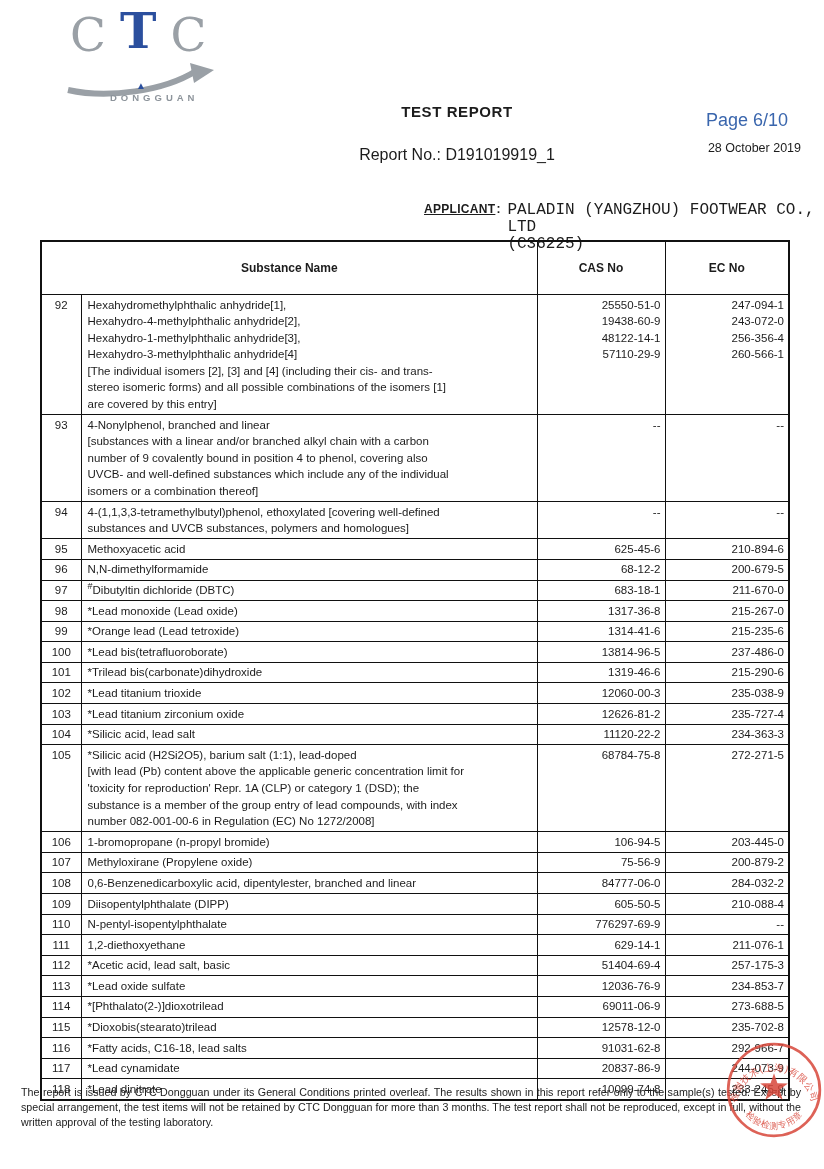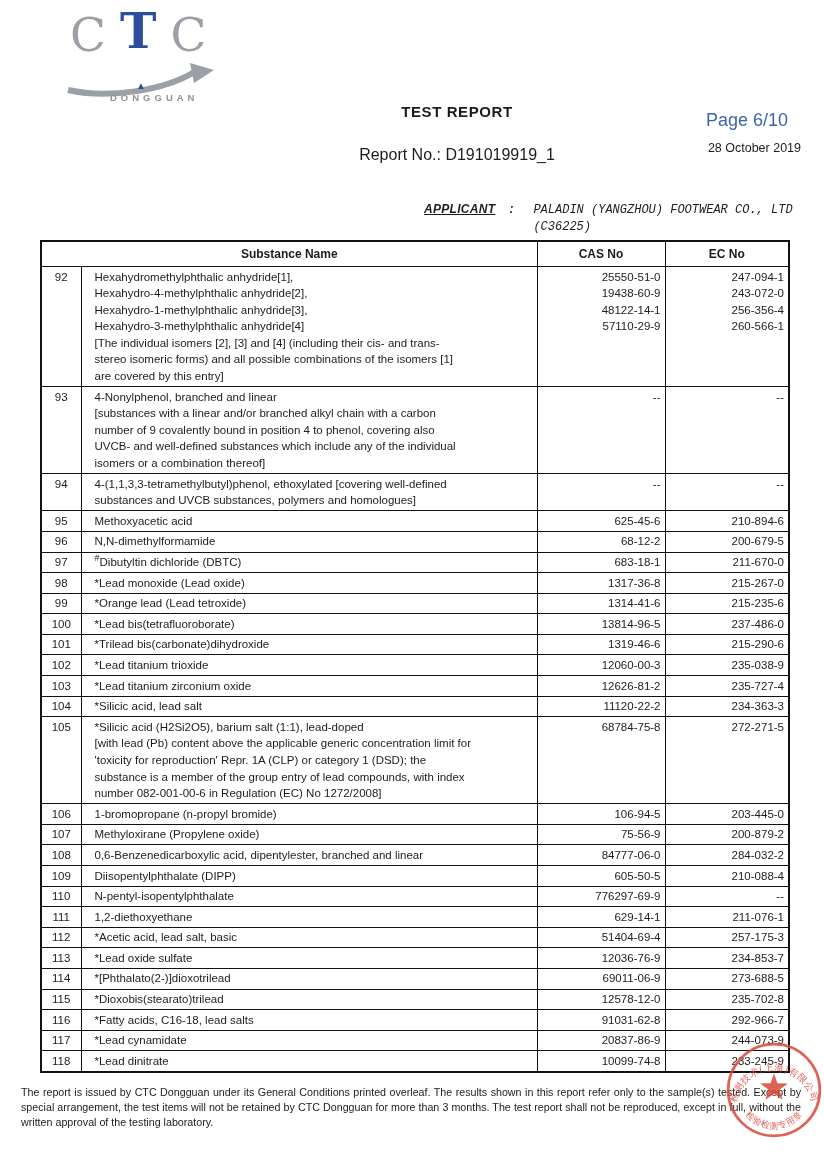--- a/index.html
+++ b/index.html
@@ -18,33 +18,33 @@
   .logo-city { position:absolute; left:40px; top:84px; font-size:9.5px; font-weight:bold;
     letter-spacing:4px; color:#8d949b; }
 
   
   .title { position:absolute; top:103px; left:90px; right:0; text-align:center;
     font-size:15px; font-weight:bold; letter-spacing:.6px; }
   .report-no { position:absolute; top:146px; left:90px; right:0; text-align:center; font-size:16px; }
   .page-no { position:absolute; top:110px; right:36px; font-size:18px; }
   .date { position:absolute; top:141px; right:23px; font-size:12.5px; }
 
-  .applicant { position:absolute; left:424px; top:202px; display:flex; gap:20px; align-items:flex-start;font-style:italic; }
+  .applicant { position:absolute; left:424px; top:202px; display:flex; gap:7px; align-items:flex-start; }
   .app-label { font-size:12px; font-weight:600; letter-spacing:.3px; text-decoration:underline; }
   .app-colon { font-size:12px; font-weight:600; margin-left:-6px; }
-  .app-name { font-family:"Liberation Mono", monospace; font-size:12px; line-height:17px; }
+  .app-name { font-family:"Liberation Mono", monospace; font-size:16px; line-height:17px; }
 
   
   table.substances { position:absolute; left:40px; top:240px; width:748px;
     border-collapse:collapse; table-layout:fixed; font-size:11.5px; border:2px solid #111; }
   .substances th, .substances td { border:1px solid #111; }
-  .substances th { font-size:12px; font-weight:bold; height:20px; text-align:center; padding:2px 2px; }
+  .substances th { font-size:12px; font-weight:bold; height:20px; text-align:center; padding:16px 2px; }
   .substances td { padding:1.5px 4px; line-height:16.6px; vertical-align:top; }
   .substances td.no { text-align:center; }
-  .substances td.sub { text-align:left; padding-left:13px; white-space:pre-line; }
+  .substances td.sub { text-align:left; padding-left:6px; white-space:pre-line; }
   .substances td.cas, .substances td.ec { text-align:right; white-space:pre-line; }
   .substances sup { font-size:9px; line-height:0; }
 
   
   .footer { position:absolute; left:21px; top:1085px; width:780px;
     font-size:10.7px; line-height:15.2px; text-align:justify; color:#222; }
 
   
   .stamp { position:absolute; left:724px; top:1040px; opacity:.85; }
   .stamp text { font-family:"DejaVu Sans", sans-serif; fill:#d8473a; }

